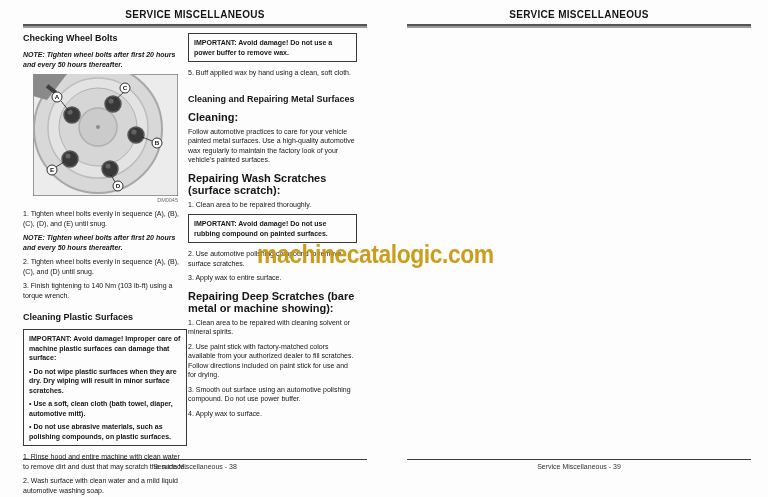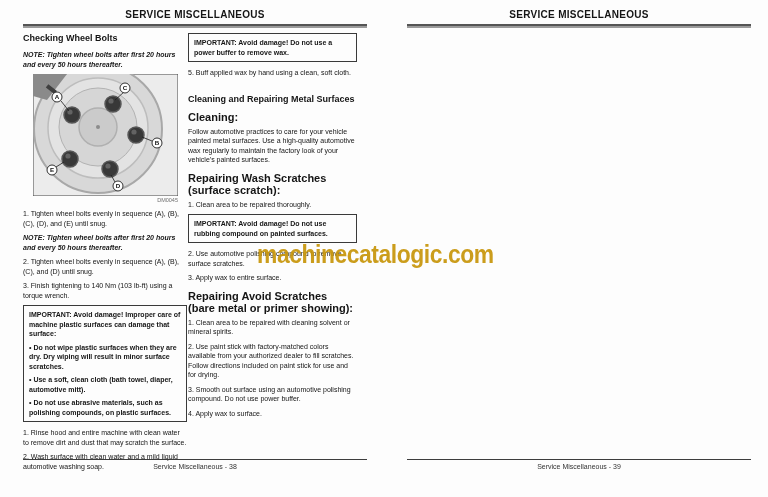--- a/index.html
+++ b/index.html
@@ -91,20 +91,21 @@
         <text class="callout" x="19" y="98.3" text-anchor="middle">E</text>
       </g>
     </svg>
     <div class="cap capw">DM0045</div>
 
     <div class="p">1. Tighten wheel bolts evenly in sequence (A), (B), (C), (D), and (E) until snug.</div>
     <div class="note">NOTE: Tighten wheel bolts after first 20 hours and every 50 hours thereafter.</div>
     <div class="p">2. Tighten wheel bolts evenly in sequence (A), (B), (C), and (D) until snug.</div>
     <div class="p">3. Finish tightening to 140 Nm (103 lb-ft) using a torque wrench.</div>
 
+    <div class="h1" style="margin-top:12px;">Cleaning Plastic Surfaces</div>
     <div class="impbox">
       <div class="p">IMPORTANT: Avoid damage! Improper care of machine plastic surfaces can damage that surface:</div>
       <div class="p">• Do not wipe plastic surfaces when they are dry. Dry wiping will result in minor surface scratches.</div>
       <div class="p">• Use a soft, clean cloth (bath towel, diaper, automotive mitt).</div>
       <div class="p">• Do not use abrasive materials, such as polishing compounds, on plastic surfaces.</div>
     </div>
     <div class="p">1. Rinse hood and entire machine with clean water to remove dirt and dust that may scratch the surface.</div>
     <div class="p">2. Wash surface with clean water and a mild liquid automotive washing soap.</div>
 
   </div>
@@ -120,21 +121,21 @@
     <div class="p">Follow automotive practices to care for your vehicle painted metal surfaces. Use a high-quality automotive wax regularly to maintain the factory look of your vehicle's painted surfaces.</div>
 
     <div class="sub">Repairing Wash Scratches (surface scratch):</div>
     <div class="p">1. Clean area to be repaired thoroughly.</div>
     <div class="impbox">
       <div class="p">IMPORTANT: Avoid damage! Do not use rubbing compound on painted surfaces.</div>
     </div>
     <div class="p">2. Use automotive polishing compound to remove surface scratches.</div>
     <div class="p">3. Apply wax to entire surface.</div>
 
-    <div class="sub">Repairing Avoid Scratches (bare metal or primer showing):</div>
+    <div class="sub">Repairing Deep Scratches (bare metal or machine showing):</div>
     <div class="p">1. Clean area to be repaired with cleaning solvent or mineral spirits.</div>
     <div class="p">2. Use paint stick with factory-matched colors available from your authorized dealer to fill scratches. Follow directions included on paint stick for use and for drying.</div>
     <div class="p">3. Smooth out surface using an automotive polishing compound. Do not use power buffer.</div>
     <div class="p">4. Apply wax to surface.</div>
   </div>
 
   <div class="frule"></div>
   <div class="pfoot">Service Miscellaneous - 38</div>
 </section>
 

